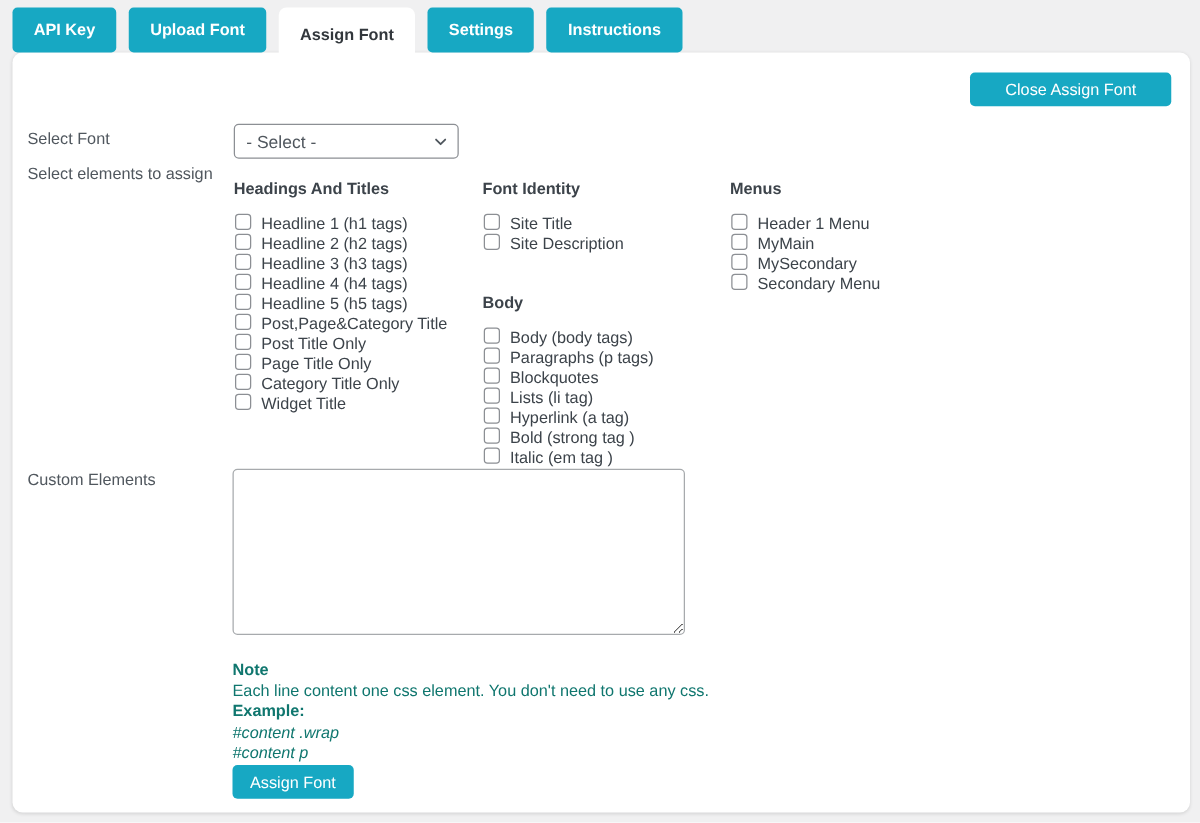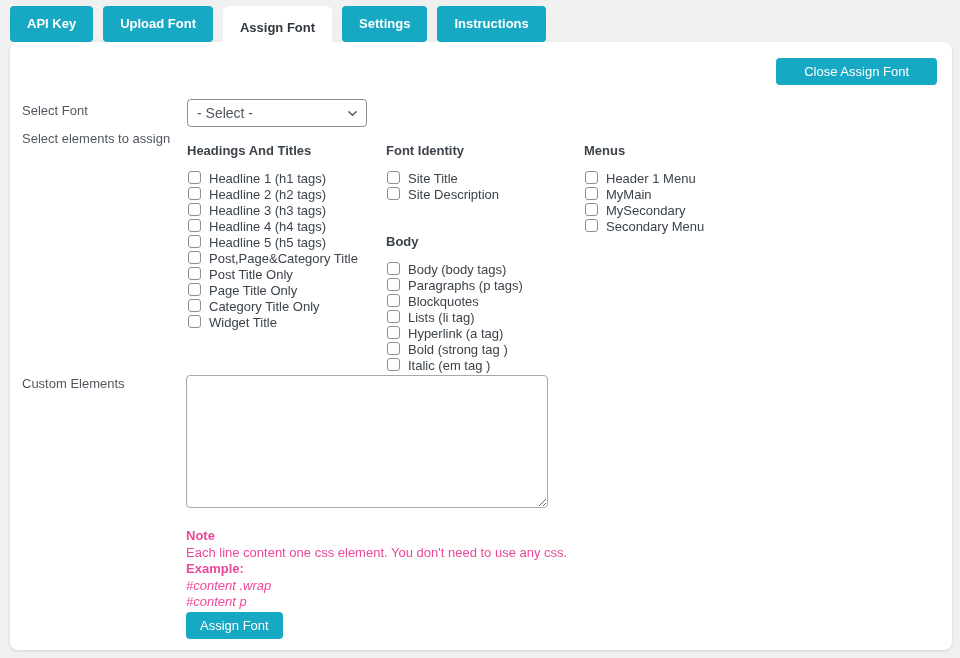--- a/index.html
+++ b/index.html
@@ -105,21 +105,21 @@
   .custom-textarea {
     position:absolute; left:176px; top:333px;
     width:362px; height:133px;
     border:1px solid #a7aaad; border-radius:4px;
     resize:both;
     font-family:"Liberation Sans", sans-serif;
     font-size:13px; color:#3c434a; padding:6px 8px;
   }
 
   
-  .note { position:absolute; left:176px; top:486px; line-height:16.5px; font-size:13px; color:#ec4899; }
+  .note { position:absolute; left:176px; top:486px; line-height:16.5px; font-size:13px; color:#0f766e; }
   .note .bold { font-weight:bold; }
   .note .italic { font-style:italic; }
 
   .assign-btn {
     position:absolute; left:176px; top:570px;
     height:27px; padding:0 14px;
     background:#17a8c3; color:#ffffff;
     border:none; border-radius:4px;
     font-family:"Liberation Sans", sans-serif;
     font-size:13px; cursor:pointer;

